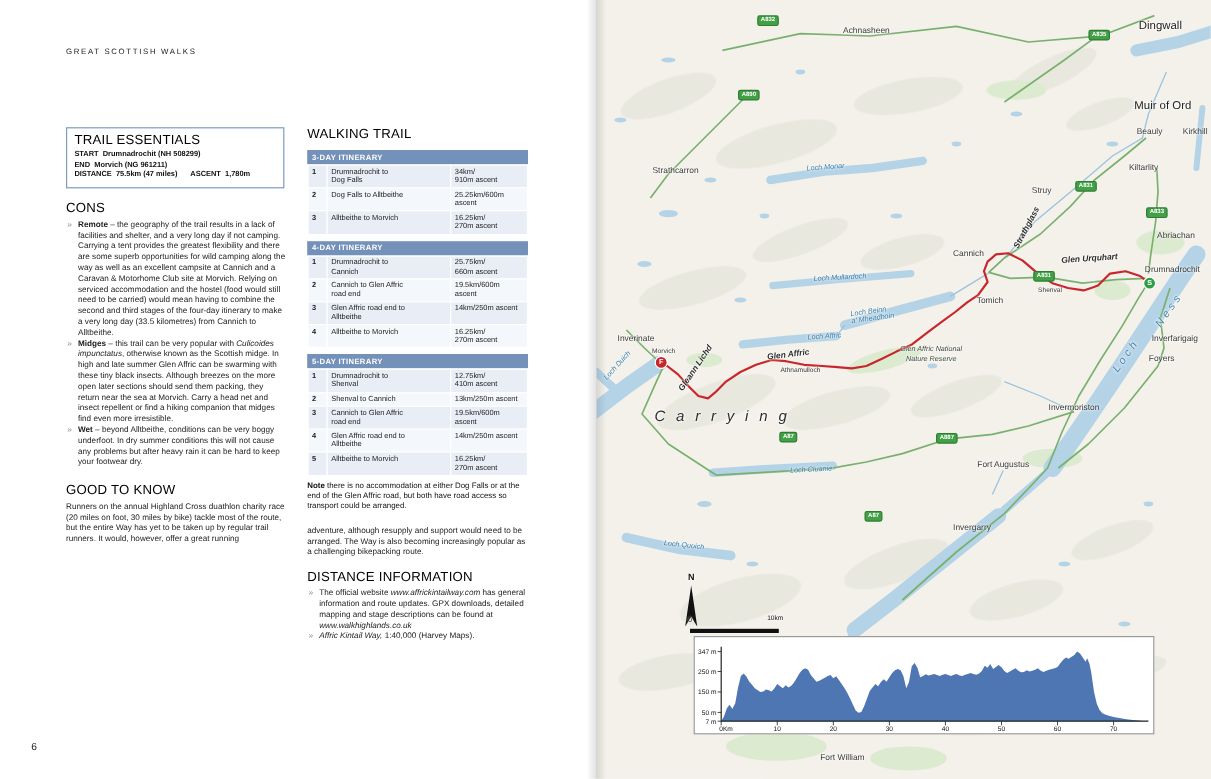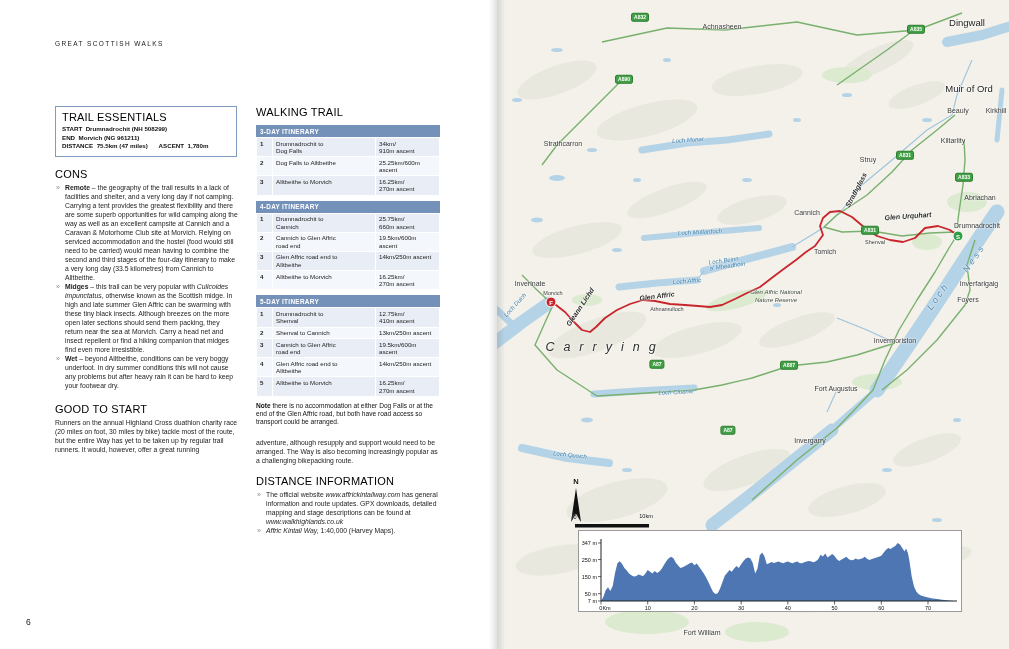--- a/index.html
+++ b/index.html
@@ -90,21 +90,21 @@
     </div>
   </div>
 
   <div class="col1">
     <h2>CONS</h2>
     <ul class="blist" id="cons-list">
         <li><span class="lead">Remote</span> – the geography of the trail results in a lack of facilities and shelter, and a very long day if not camping. Carrying a tent provides the greatest flexibility and there are some superb opportunities for wild camping along the way as well as an excellent campsite at Cannich and a Caravan &amp; Motorhome Club site at Morvich. Relying on serviced accommodation and the hostel (food would still need to be carried) would mean having to combine the second and third stages of the four-day itinerary to make a very long day (33.5 kilometres) from Cannich to Alltbeithe.</li>
         <li><span class="lead">Midges</span> – this trail can be very popular with <i>Culicoides impunctatus</i>, otherwise known as the Scottish midge. In high and late summer Glen Affric can be swarming with these tiny black insects. Although breezes on the more open later sections should send them packing, they return near the sea at Morvich. Carry a head net and insect repellent or find a hiking companion that midges find even more irresistible.</li>
         <li><span class="lead">Wet</span> – beyond Alltbeithe, conditions can be very boggy underfoot. In dry summer conditions this will not cause any problems but after heavy rain it can be hard to keep your footwear dry.</li>
       </ul>
-    <h2 class="spaced">GOOD TO START</h2>
+    <h2 class="spaced">GOOD TO KNOW</h2>
     <p>Runners on the annual Highland Cross duathlon charity race (20 miles on foot, 30 miles by bike) tackle most of the route, but the entire Way has yet to be taken up by regular trail runners. It would, however, offer a great running</p>
   </div>
 
   <div class="col2">
     <h2 class="wt-title">WALKING TRAIL</h2>
     <div id="itineraries">
         <div class="itin">
           <div class="itin-head">3-DAY ITINERARY</div>
           <table>
             <tbody>

